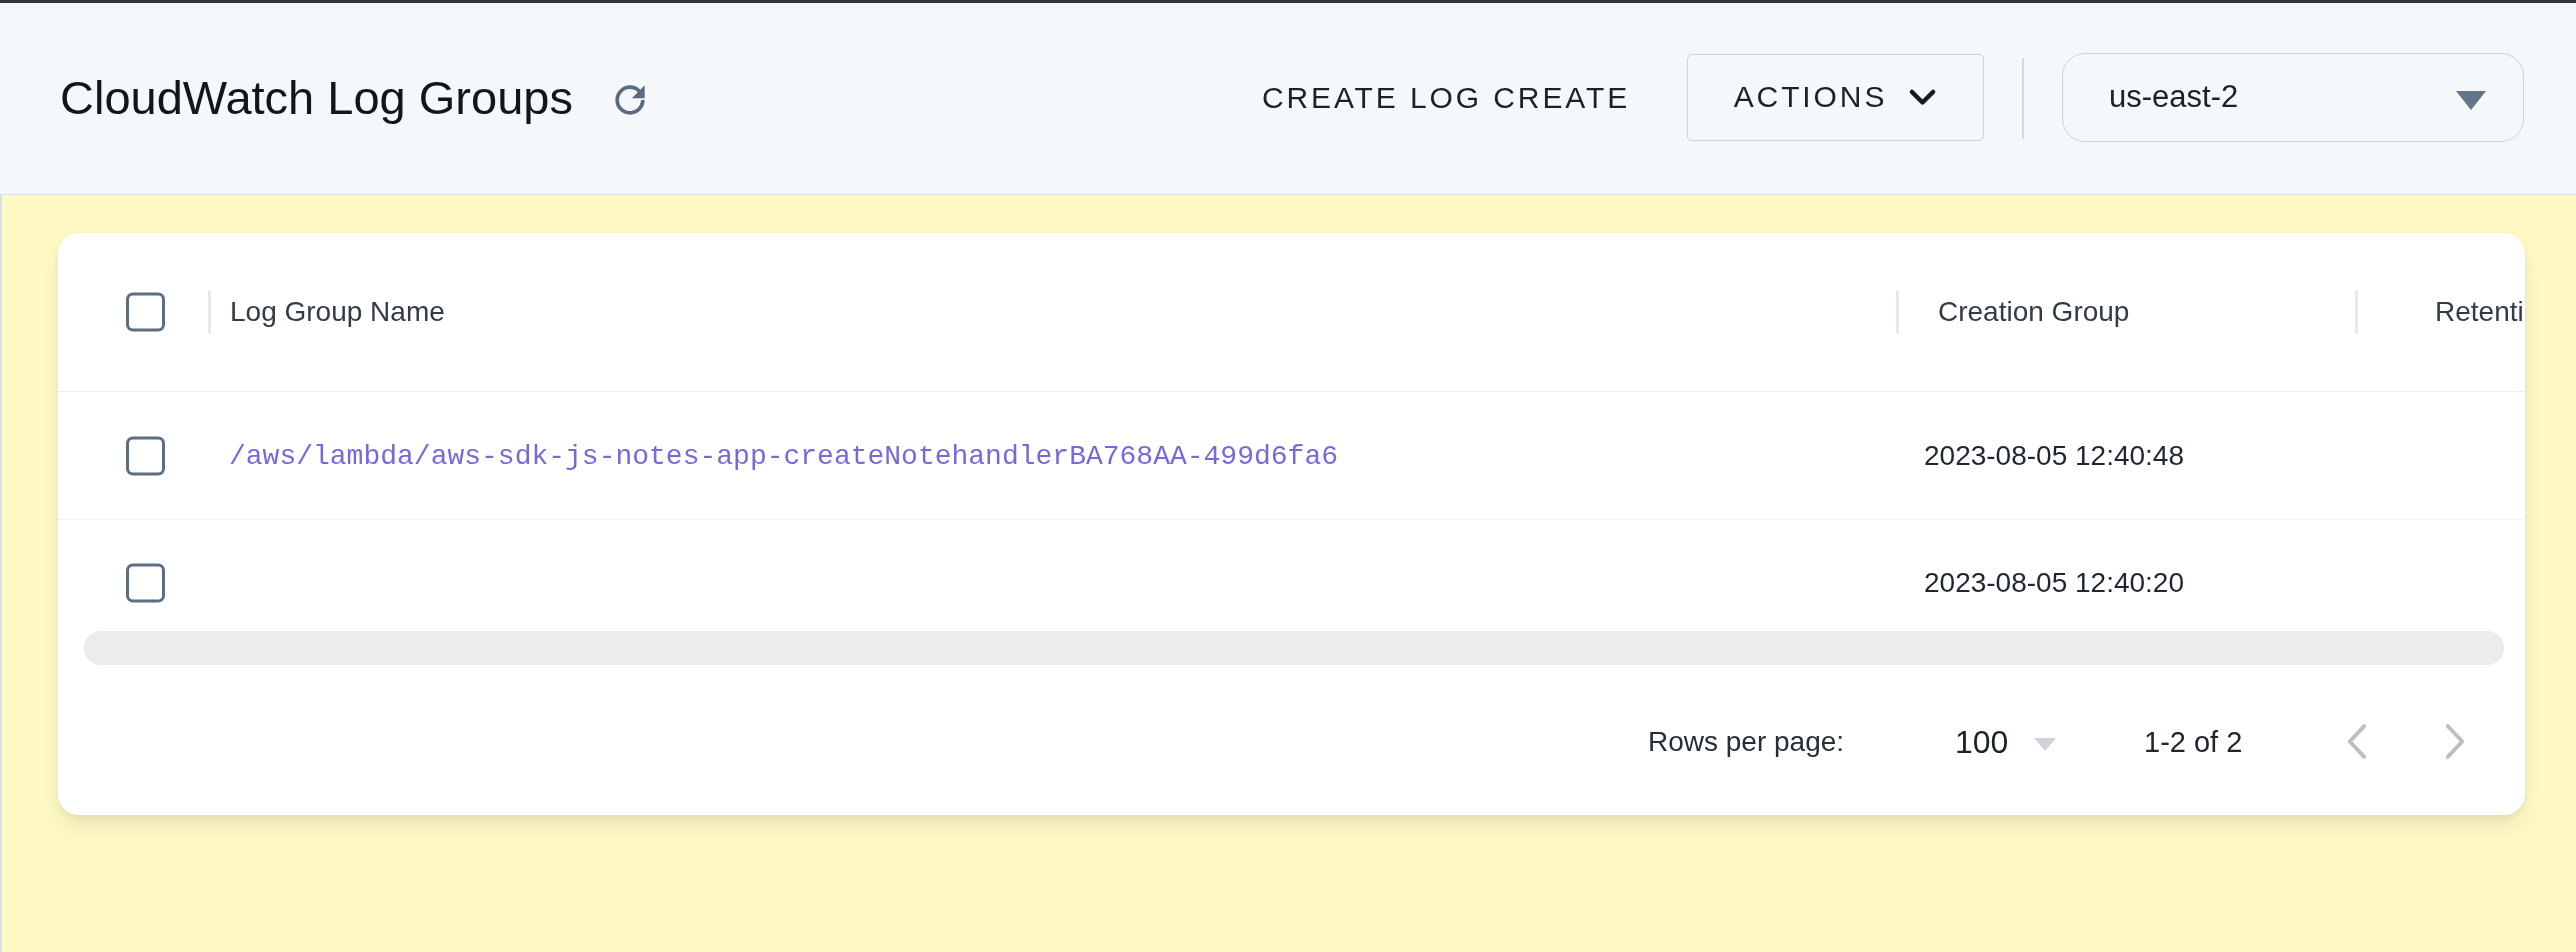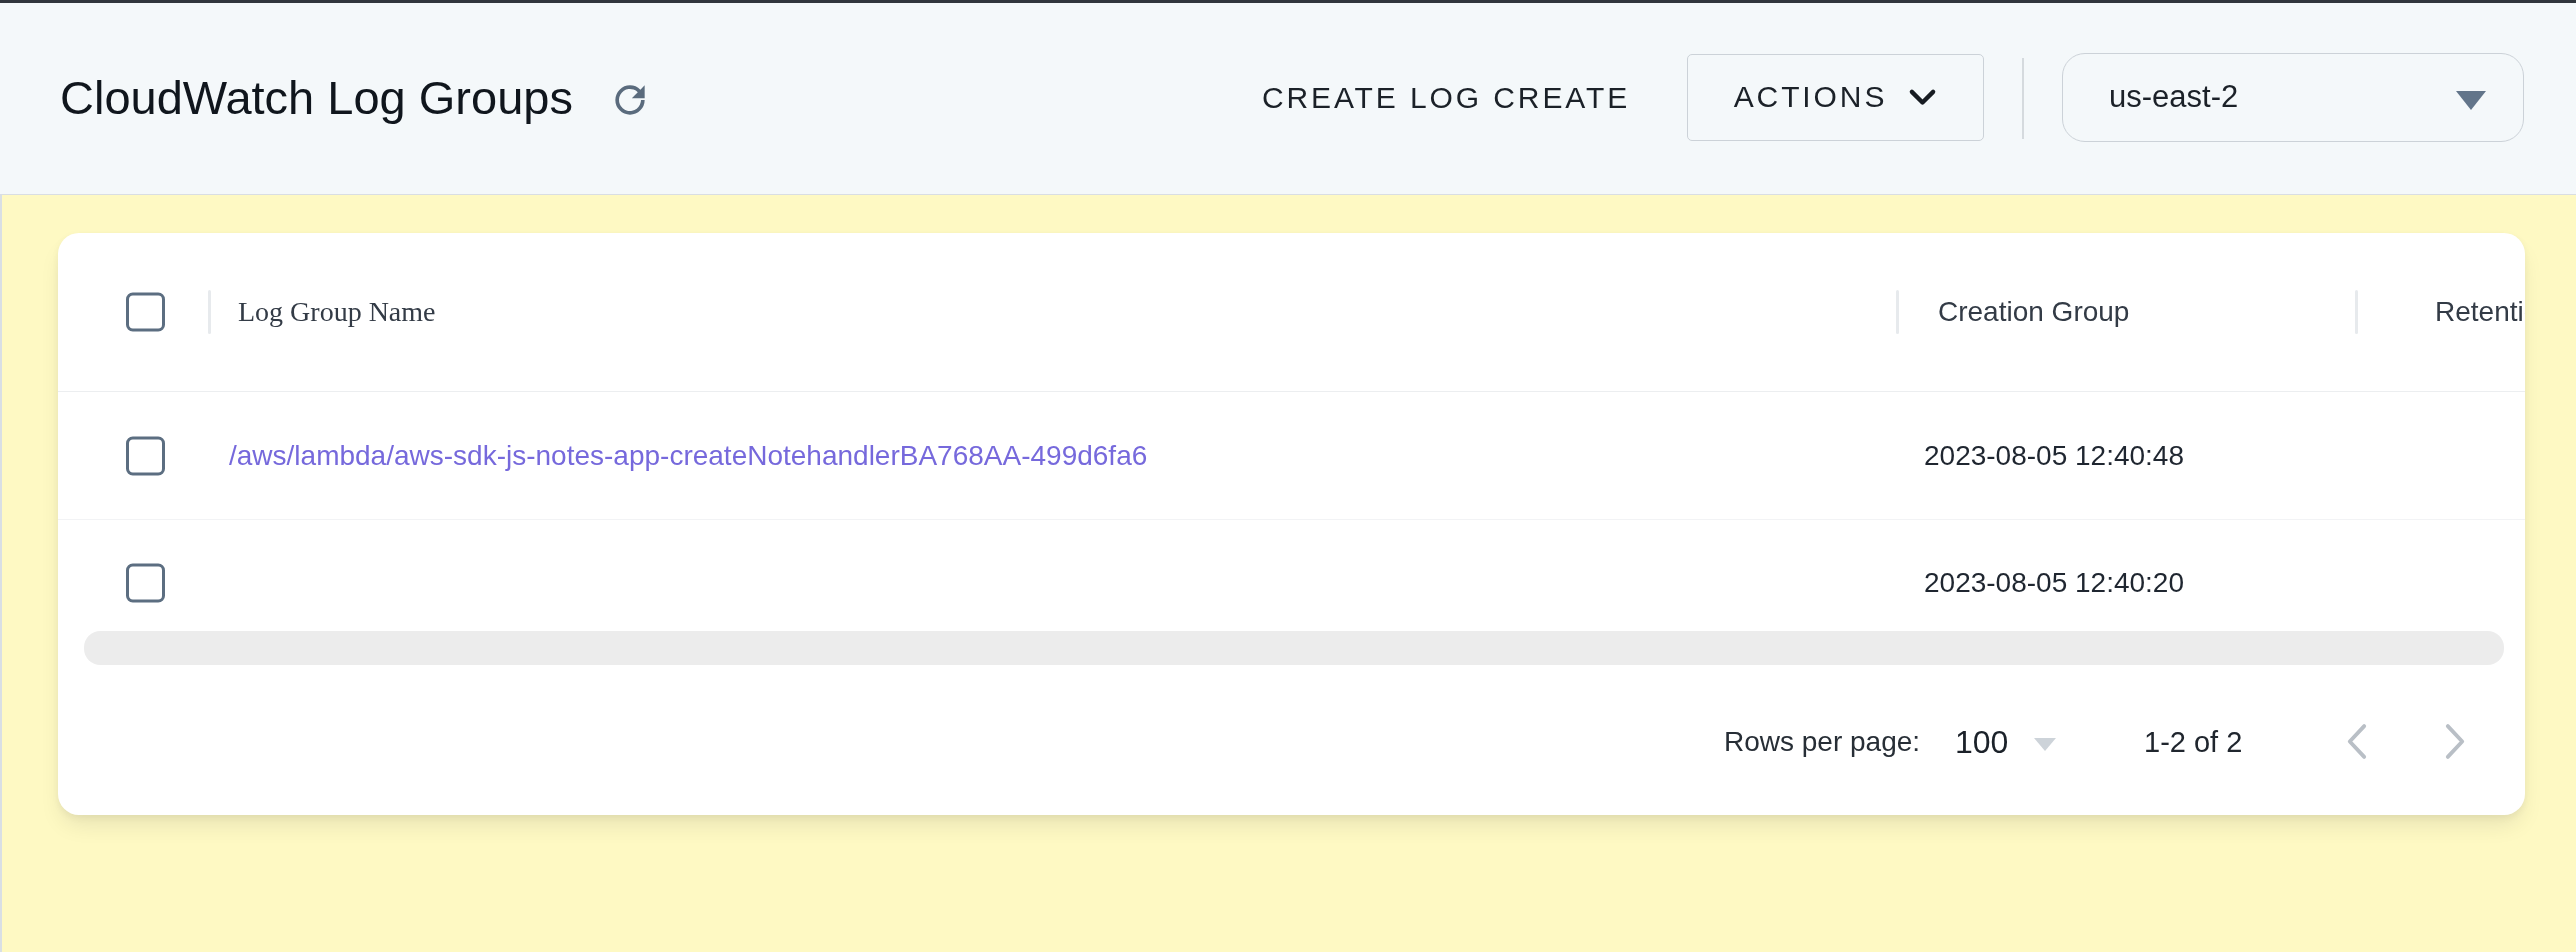--- a/index.html
+++ b/index.html
@@ -67,21 +67,21 @@
   .col-sep{position:absolute;top:50%;transform:translateY(-50%);width:2.9px;height:44px;background:#e7eaed;border-radius:1.9px;}
   .col-label{font-size:28px;color:#333b46;}
   .row-link{font-size:28px;color:#7669dc;text-decoration:none;cursor:pointer;}
   .row-date{font-size:28px;color:#1f2630;}
 
   .hscrollbar{position:absolute;left:0;top:394px;width:2467px;height:41px;}
   .hscroll-thumb{position:absolute;left:26px;top:3.9px;width:2420px;height:34px;border-radius:16.4px;background:#ececec;cursor:grab;}
 
   
   .tfooter{position:absolute;left:0;top:435px;width:2467px;height:147px;}
-  .rows-label{position:absolute;left:1666px;top:50%;transform:translateY(-50%);font-size:28px;color:#272e36;white-space:nowrap;}
+  .rows-label{position:absolute;left:1590px;top:50%;transform:translateY(-50%);font-size:28px;color:#272e36;white-space:nowrap;}
   .rows-value{position:absolute;left:1897px;top:50%;transform:translateY(-50%);font-size:32px;color:#1b2129;cursor:pointer;}
   .rows-caret{
     position:absolute;left:1976px;top:50%;margin-top:-3.9px;width:0;height:0;
     border-left:11.6px solid transparent;border-right:11.6px solid transparent;
     border-top:13.5px solid #cdd3d9;cursor:pointer;
   }
   .range-label{position:absolute;left:2086px;top:50%;transform:translateY(-50%);font-size:29px;color:#20262e;white-space:nowrap;}
   .page-chevron{position:absolute;top:50%;transform:translateY(-50%);width:43px;height:50px;display:flex;align-items:center;justify-content:center;background:none;border:none;padding:0;cursor:pointer;}
   .page-chevron.prev{left:2277px;}
   .page-chevron.next{left:2376px;}
@@ -121,30 +121,30 @@
       <span>us-east-2</span>
       <span class="region-caret"></span>
     </div>
   </div>
 
   <div class="card">
 
     <div class="thead">
       <div class="checkbox" role="checkbox" aria-checked="false"></div>
       <div class="col-sep" style="left:150px;"></div>
-      <div class="cell col-label" style="left:180px;font-family:Liberation Serif, serif;">Log Group Name</div>
+      <div class="cell col-label" style="left:172px;">Log Group Name</div>
       <div class="col-sep" style="left:1838px;"></div>
       <div class="cell col-label" style="left:1880px;">Creation Group</div>
       <div class="col-sep" style="left:2297px;"></div>
       <div class="cell col-label" style="left:2337px;margin-left:40px;">Retentio</div>
     </div>
 
     <div class="trow r1">
       <div class="checkbox" role="checkbox" aria-checked="false"></div>
-      <a class="cell row-link" style="left:171px;">/aws/lambda/aws-sdk-js-notes-app-createNotehandlerBA768AA-499d6fa6</a>
+      <a class="cell row-link" style="left:171px;font-family:Liberation Mono, monospace;">/aws/lambda/aws-sdk-js-notes-app-createNotehandlerBA768AA-499d6fa6</a>
       <div class="cell row-date" style="left:1866px;">2023-08-05 12:40:48</div>
     </div>
 
     <div class="trow r2">
       <div class="checkbox" role="checkbox" aria-checked="false"></div>
       <div class="cell row-date" style="left:1866px;">2023-08-05 12:40:20</div>
     </div>
 
     <div class="hscrollbar">
       <div class="hscroll-thumb"></div>

